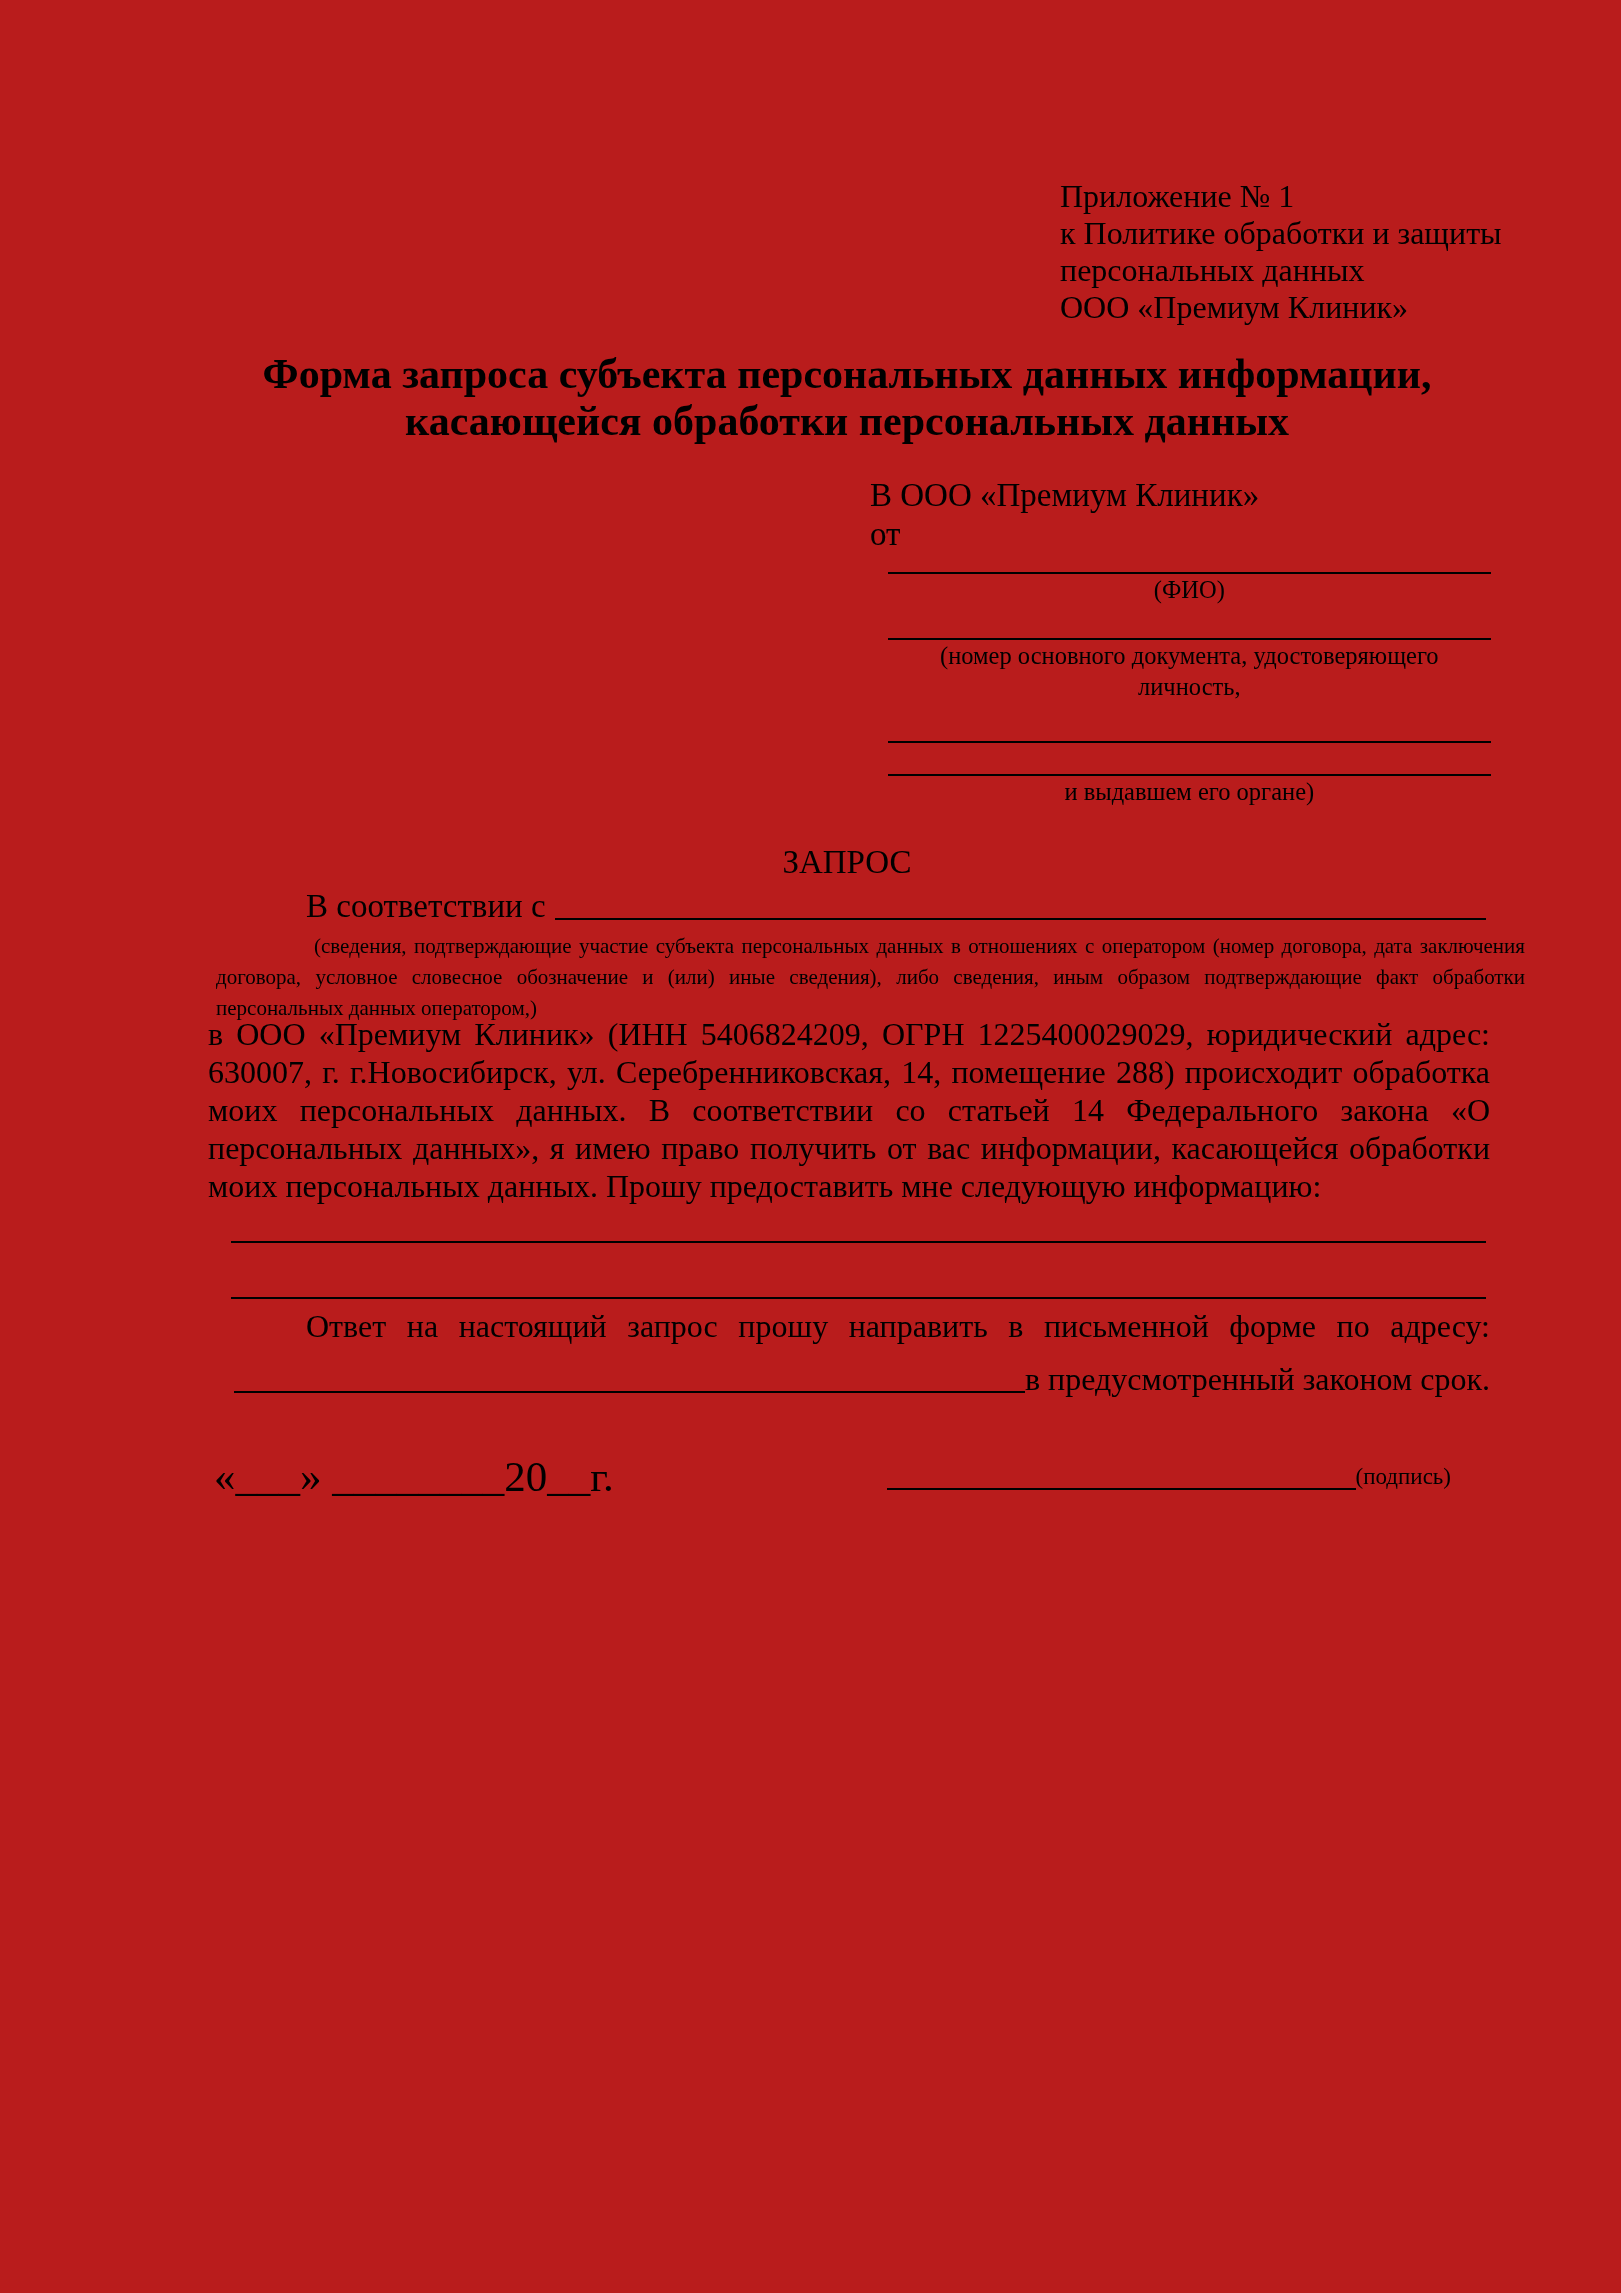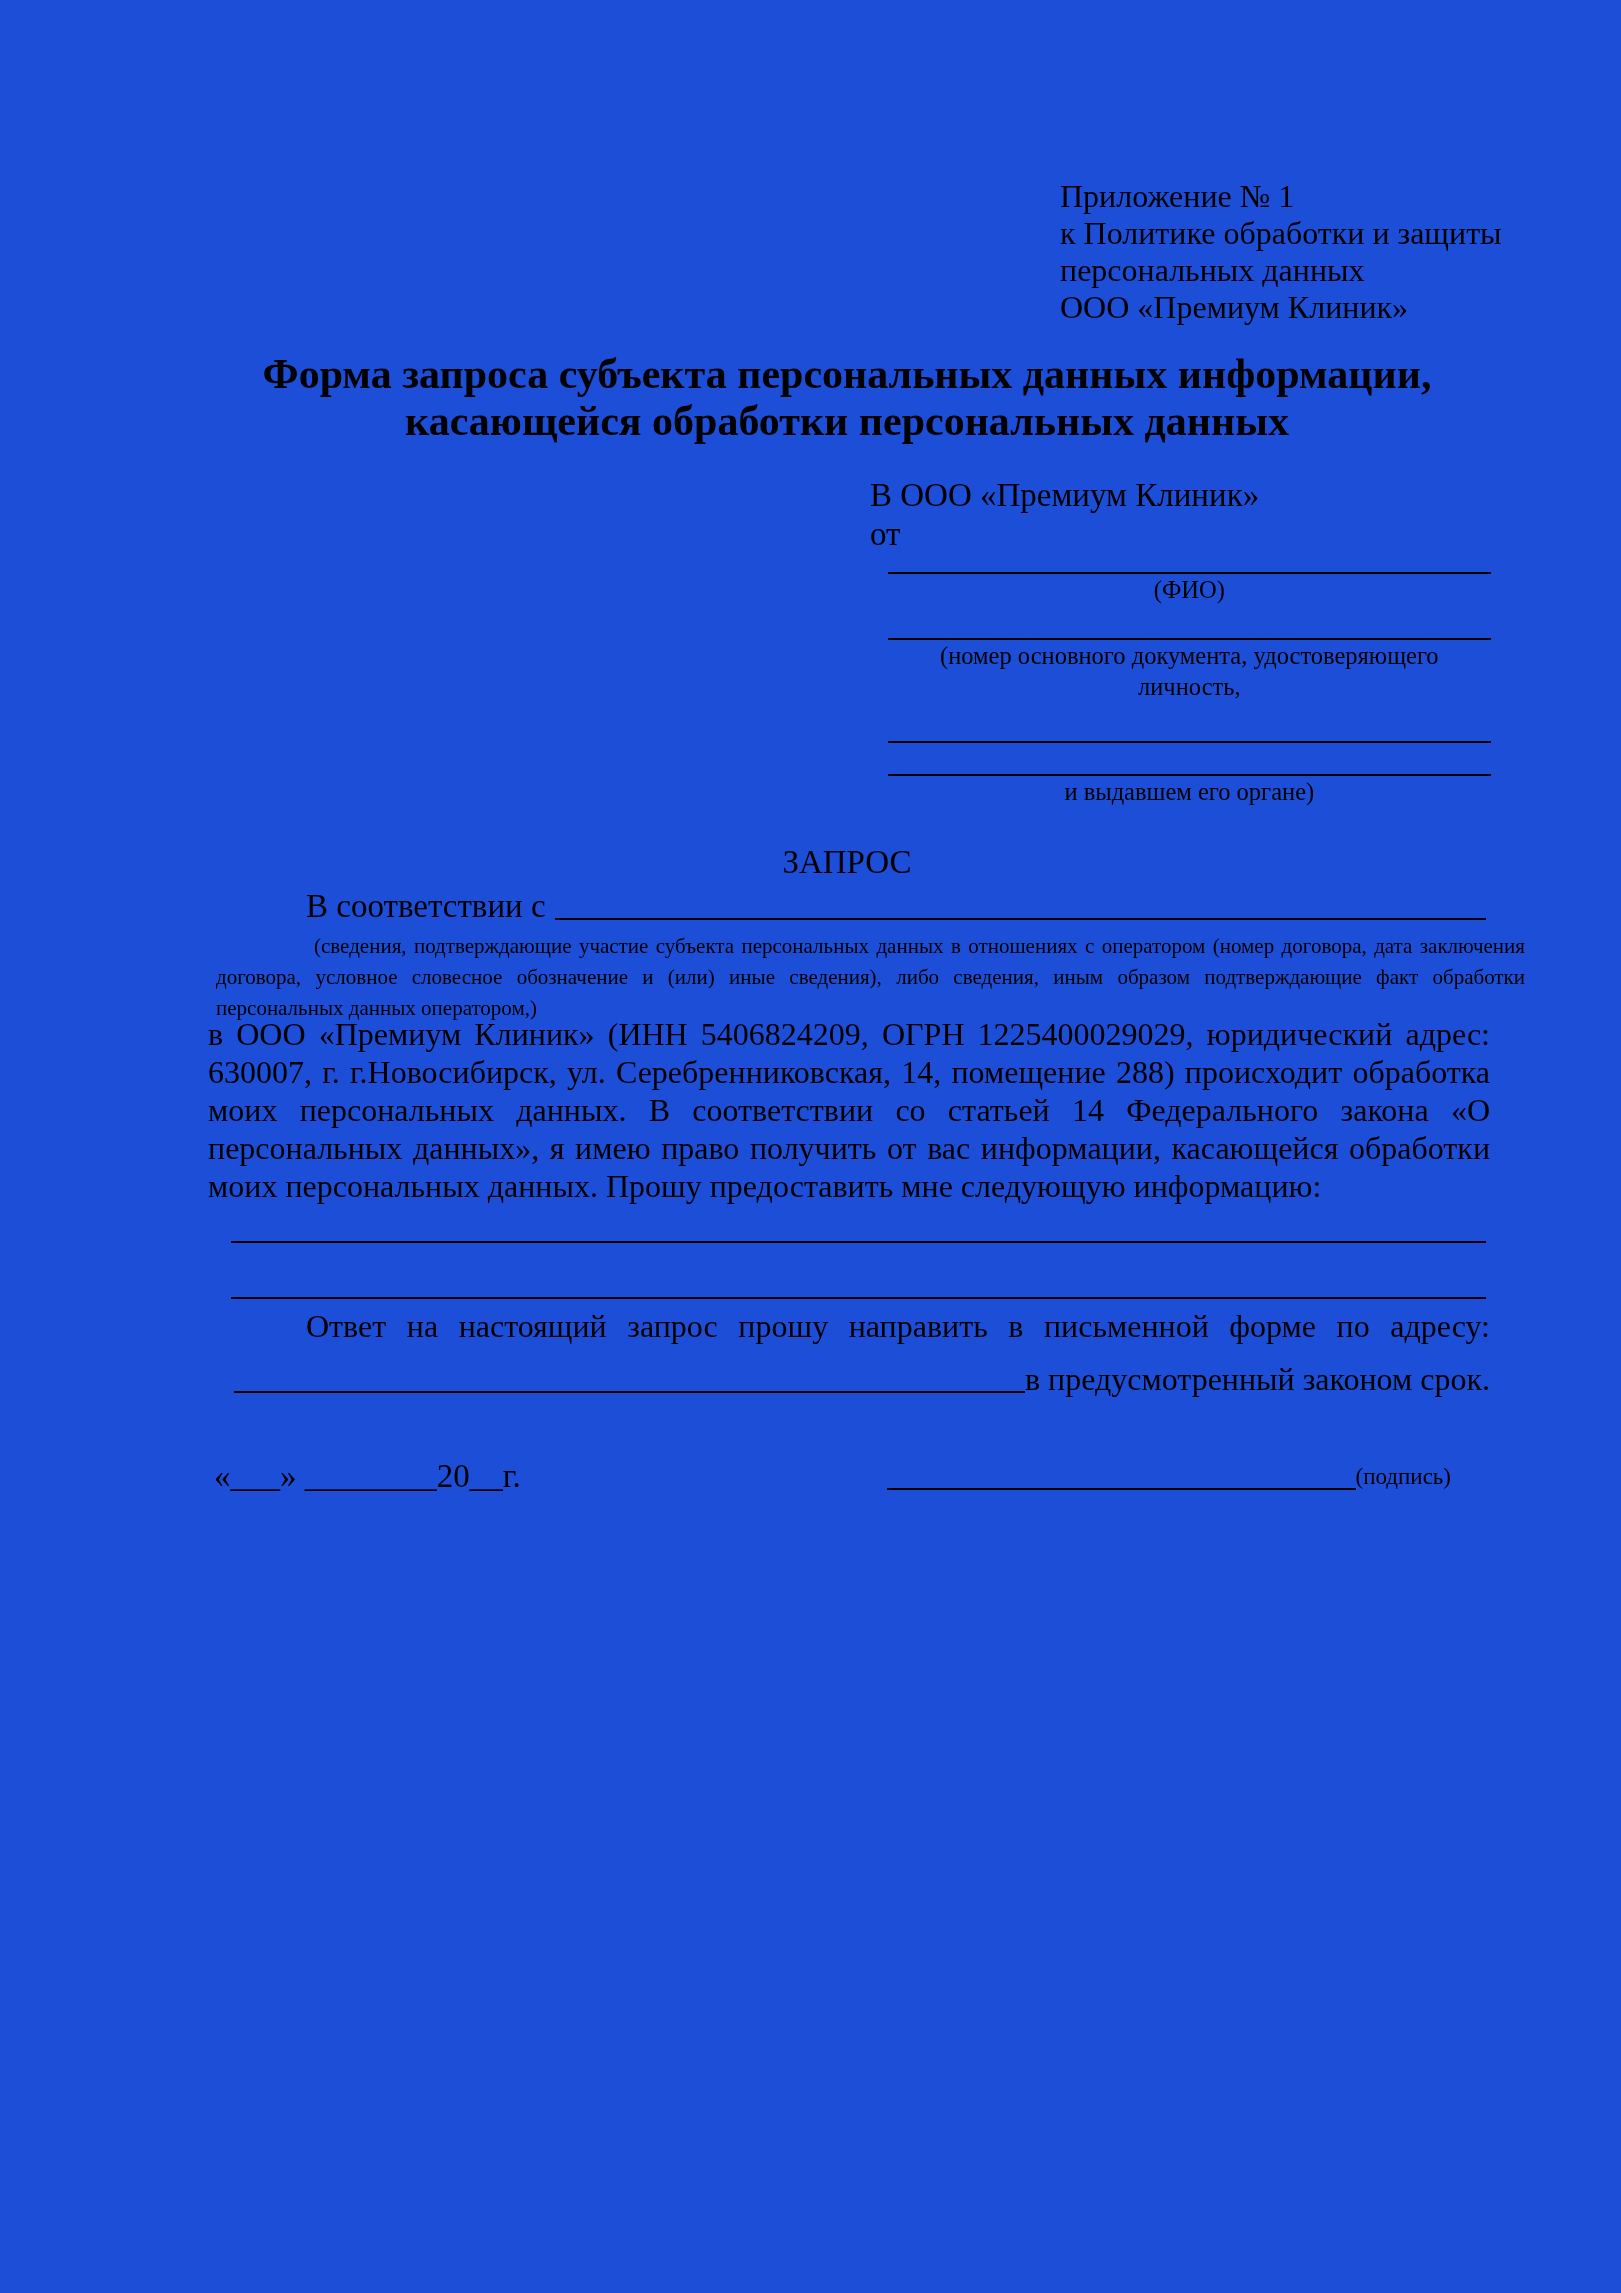--- a/index.html
+++ b/index.html
@@ -1,20 +1,20 @@
 <!DOCTYPE html>
 <html><head>
 <meta charset="utf-8">
 <style>
   html, body { margin: 0; padding: 0; background: #e8e8e8; }
   .page {
     position: relative;
     width: 1621px;
     height: 2294px;
-    background: #1d4ed8;
+    background: #b91c1c;
     font-family: "Liberation Serif", "DejaVu Serif", serif;
     color: #000000;
     overflow: hidden;
   }
   .abs { position: absolute; }
 
   
   .header-block {
     left: 1060px; top: 178px; width: 451px;
     font-size: 32px; line-height: 37px;
@@ -86,21 +86,21 @@
   .reply-row {
     left: 208px; top: 1345px; width: 1282px;
     display: flex; align-items: stretch;
     font-size: 32px; line-height: 37px;
   }
   .reply-row .fill { margin: 0 0 4.9px 25.5px; }
   .reply-row .suffix { white-space: nowrap; margin-top: 16px; }
 
   .date-field {
     left: 214px; top: 1457px;
-    font-size: 33px; line-height: 39px;
+    font-size: 43px; line-height: 39px;
     white-space: nowrap;
   }
   .signature-row {
     left: 887px; top: 1457px; width: 564px;
     display: flex; align-items: stretch;
     font-size: 23px; line-height: 39px;
   }
   .signature-row .fill { margin: 0 0 5.9px 0; }
   .signature-row .caption { white-space: nowrap; }
 </style>

